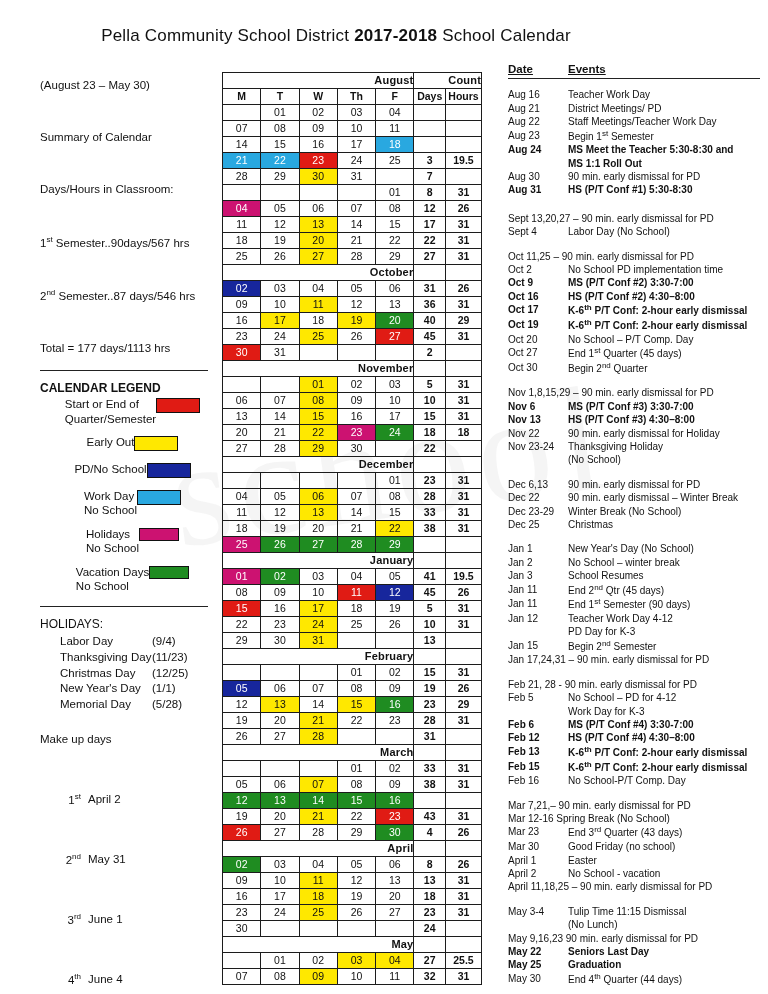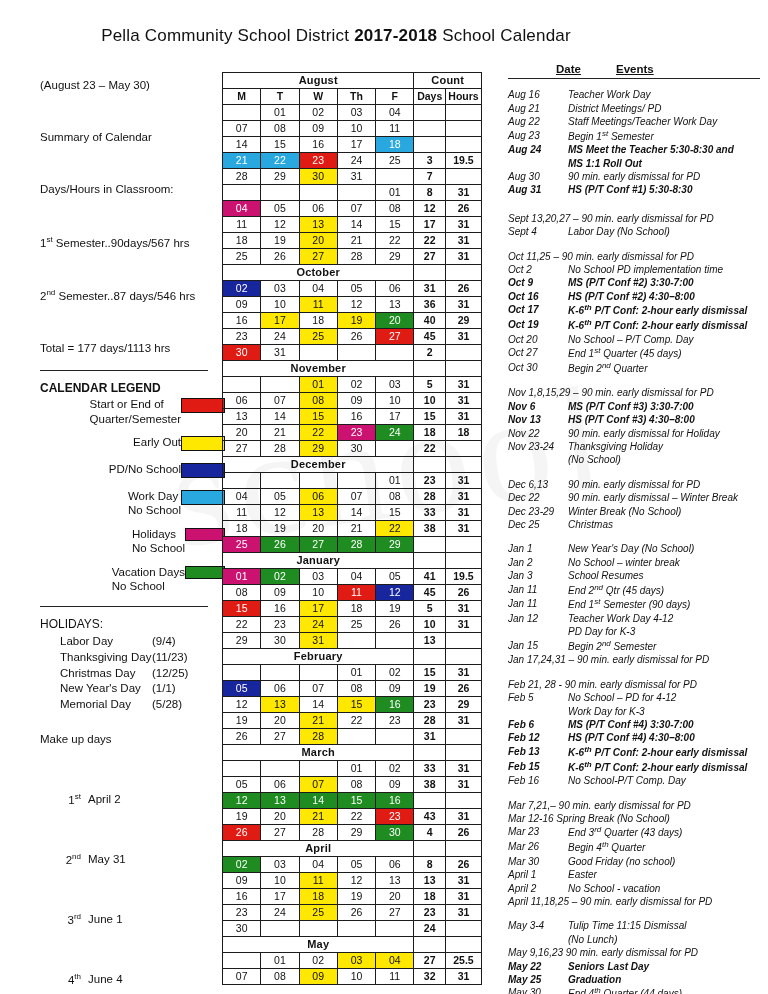--- a/index.html
+++ b/index.html
@@ -30,21 +30,21 @@
     font-size:11.5px; line-height:1.38;
   }
   .left .range { margin-bottom:12px; }
   .summary div { white-space:nowrap;margin-top:36px; }
   sup { font-size:8px; vertical-align:super; }
   .rule { border-top:1.4px solid #222; margin:13px 0 9px 0; width:168px; }
 
   .legend-title { font-weight:bold; font-size:12px; margin-bottom:1px; }
   .legend-row {
     display:flex; align-items:flex-start;
-    justify-content:flex-end;
+    justify-content:center;
     margin-bottom:9px;
     min-height:18px;
   }
   .legend-label { line-height:1.25; }
   .swatch {
     width:44px; height:15px; border:1px solid #111; flex:none;
     margin-top:1px;
   }
   .swatch.sm { width:40px; height:13px; }
 
@@ -71,44 +71,44 @@
     height:15.2px;
     text-align:center;
     padding:0;
     font-weight:normal;
     line-height:15px;
   }
   .cal col.d { width:34px; }
   .cal col.cd { width:28px; }
   .cal col.ch { width:32px; }
   .cal .monthrow td {
-    font-weight:bold; font-size:11px; letter-spacing:.2px;
+    font-weight:bold; font-size:11px; letter-spacing:.2px;text-align:right;
   }
   .cal .dowrow td { font-weight:bold; }
   .cal .cnt { font-weight:bold; }
   .cal td.hdrCount { font-weight:bold; font-size:11px; }
 
   
   .f-red   { background:#e01b14; color:#fff; }
   .f-yel   { background:#ffe800; color:#111; }
   .f-navy  { background:#17269c; color:#fff; }
   .f-lblue { background:#29a8e0; color:#fff; }
   .f-mag   { background:#cc1271; color:#fff; }
   .f-grn   { background:#1f8c21; color:#fff; }
 
   
   .events {
     position:absolute; left:508px; top:62px; width:252px;
     font-size:10px; line-height:1.34;
   }
   .ev-head { display:flex; font-weight:bold; font-size:11.5px; }
-  .ev-head .d { width:60px; text-decoration:underline;margin-left:48px; }
+  .ev-head .d { width:60px; text-decoration:underline; }
   .ev-head .e { text-decoration:underline; }
   .ev-rule { border-top:1.2px solid #222; margin:1px 0 9px 0; }
-  .ev-row { display:flex;font-style:italic; }
+  .ev-row { display:flex; }
   .ev-row .d { width:60px; flex:none; }
   .ev-row .e { flex:1; }
   .ev-row.full .e { width:100%; }
   .ev-row.bold { font-weight:bold; }
   .ev-gap { height:11px; }
   .ev-gap.lg { height:15px; }
 
   
   .wm {
     position:absolute; left:170px; top:380px;
@@ -932,24 +932,20 @@
           <div class="e">Mar 7,21,– 90 min. early dismissal for PD</div>
         </div>
         <div class="ev-row full">
           <div class="e">Mar 12-16  Spring Break (No School)</div>
         </div>
         <div class="ev-row">
           <div class="d">Mar 23</div>
           <div class="e">End 3<sup>rd</sup> Quarter (43 days)</div>
         </div>
         <div class="ev-row">
-          <div class="d">Mar 26</div>
-          <div class="e">Begin 4<sup>th</sup> Quarter</div>
-        </div>
-        <div class="ev-row">
           <div class="d">Mar 30</div>
           <div class="e">Good Friday (no school)</div>
         </div>
         <div class="ev-row">
           <div class="d">April 1</div>
           <div class="e">Easter</div>
         </div>
         <div class="ev-row">
           <div class="d">April 2</div>
           <div class="e">No School - vacation</div>

